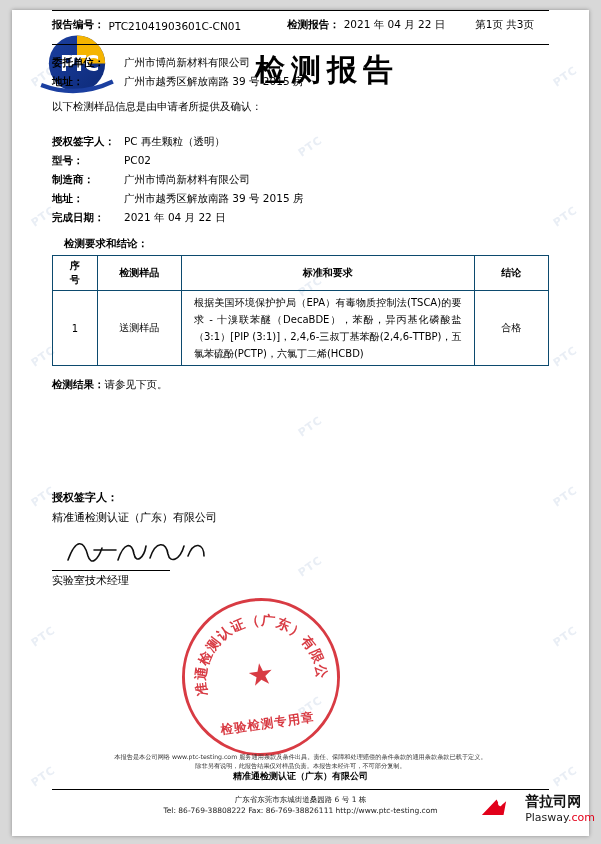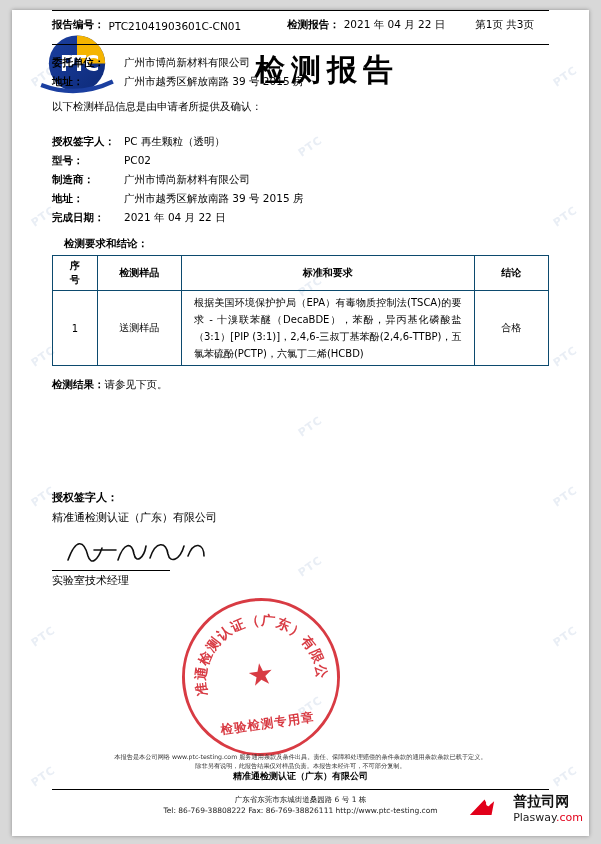--- a/index.html
+++ b/index.html
@@ -84,21 +84,21 @@
     font-size:12.5px;font-weight:bold;letter-spacing:1px;
   }
 
   .footer{position:absolute;left:40px;top:742px;width:497px;text-align:center;}
   .f-small{font-size:6.2px;color:#333;line-height:9px;}
   .f-line{border-top:1px solid #000;margin:6px 0 4px;}
   .f-comp{font-size:9px;font-weight:bold;margin-bottom:3px;}
   .f-addr{font-size:7.5px;color:#222;line-height:11px;}
 
   .plasway{
-    position:absolute;right:18px;bottom:20px;
+    position:absolute;right:6px;bottom:20px;
     display:flex;align-items:center;gap:16px;
   }
   .plasway .pw-logo{
     width:30px;height:26px;position:relative;
   }
   .plasway .pw-text{
     font-size:14px;font-weight:bold;color:#111;letter-spacing:0;
   }
 </style>
 </head>

